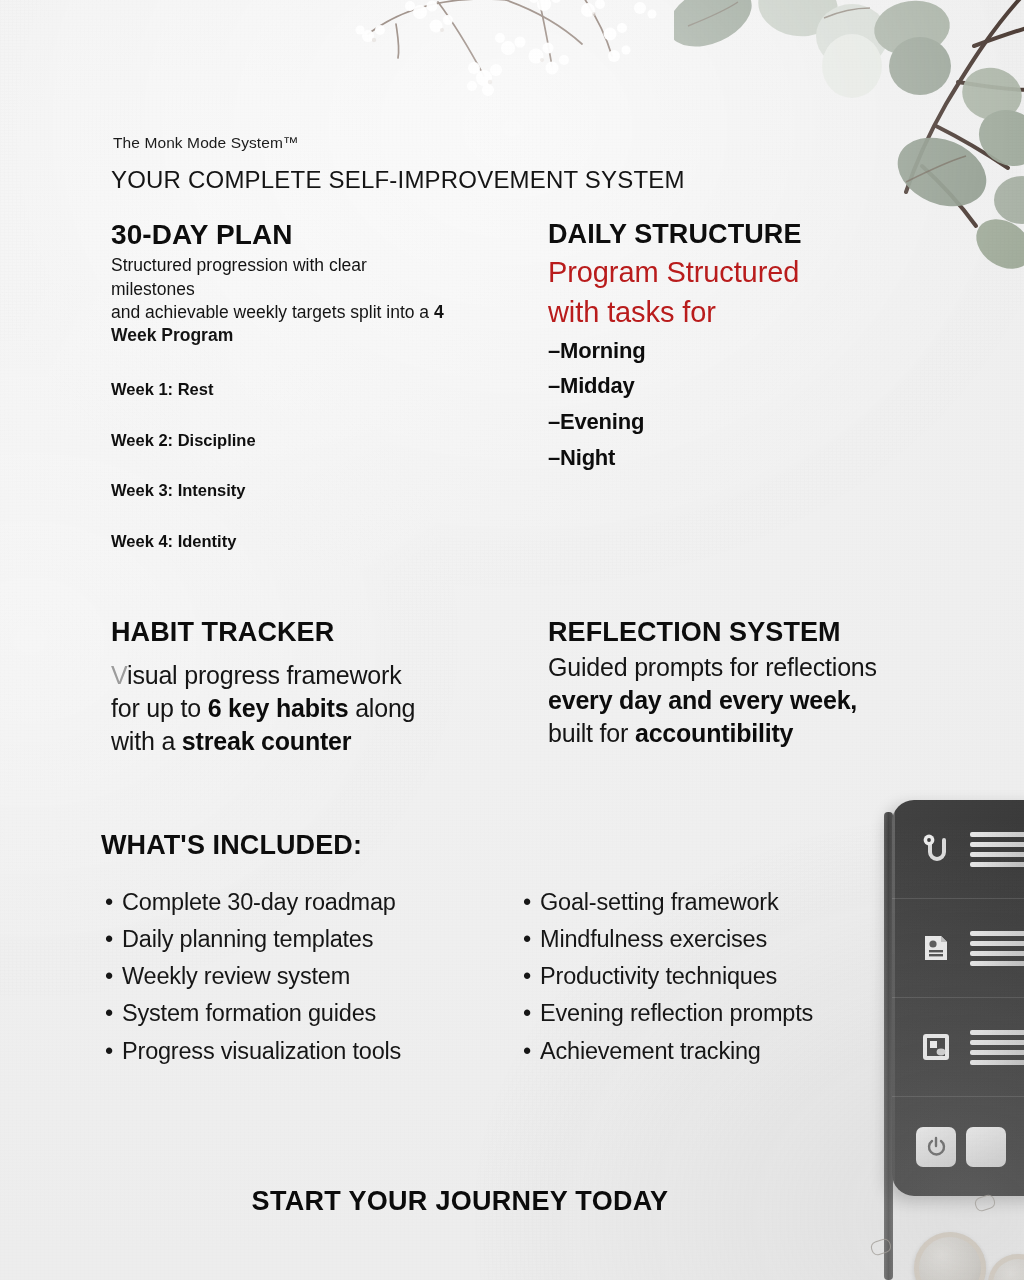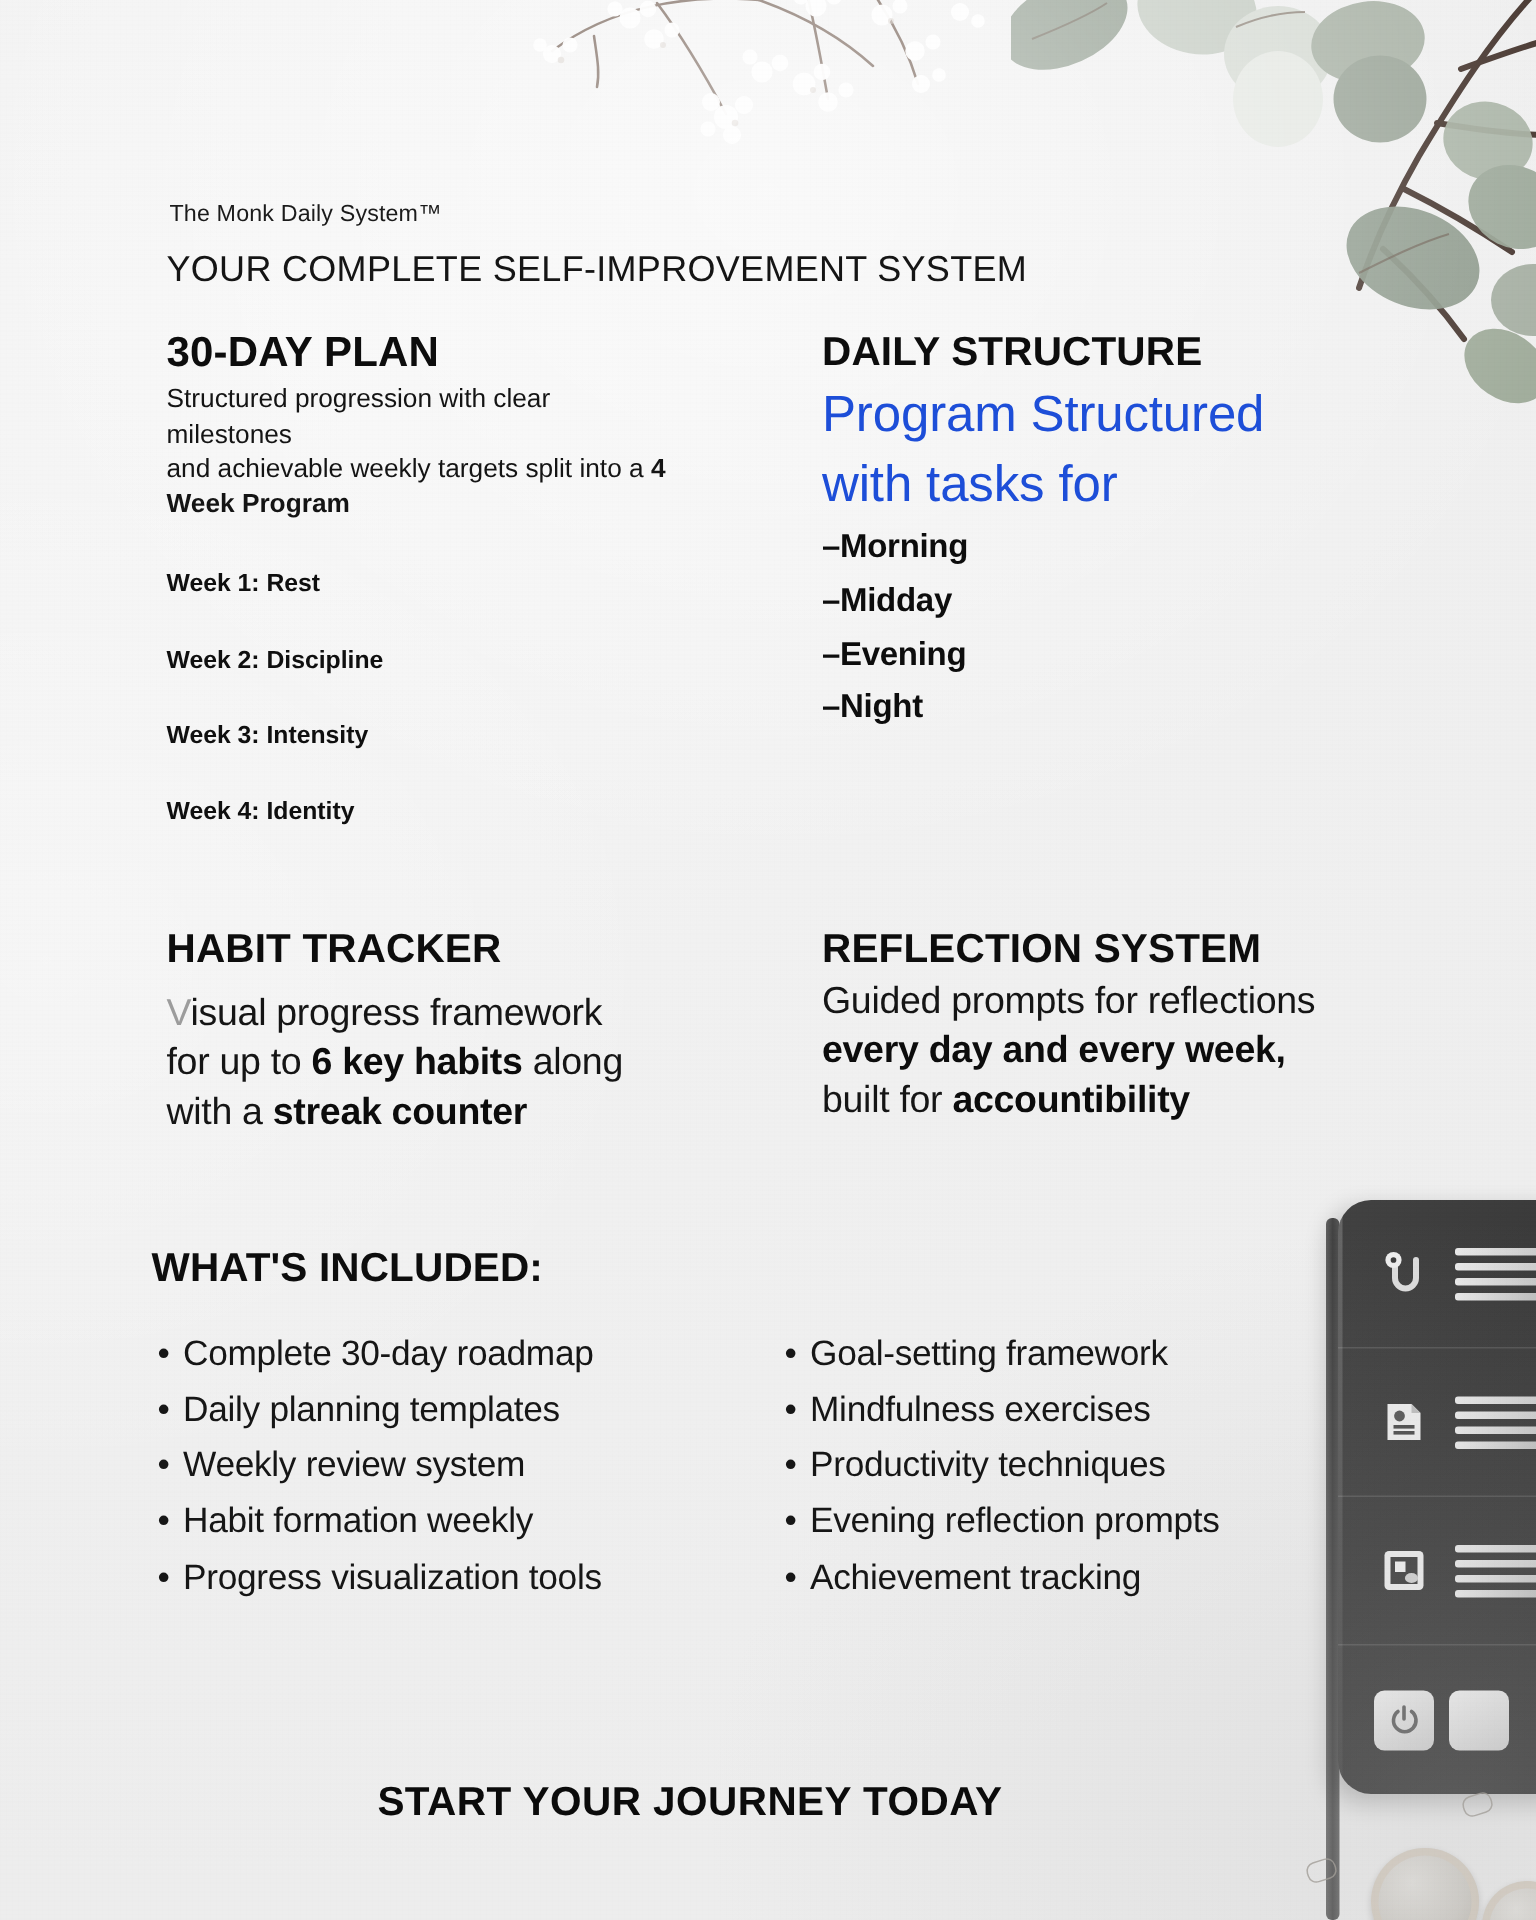--- a/index.html
+++ b/index.html
@@ -176,25 +176,25 @@
   .week-list { margin: 0; padding: 0; list-style: none; }
   .week-list li {
     font-size: 16.5px;
     font-weight: 700;
     line-height: 1;
     margin-top: 34px;
     color: #0f0f0f;
   }
 
   .body-lg {
-    font-size: 34px;
+    font-size: 29px;
     line-height: 1.37;
     margin: 0;
     font-weight: 400;
-    color: #1d4ed8;
+    color: #b91c1c;
     letter-spacing: -.1px;
   }
   .tod-list { margin: 0; padding: 0; list-style: none; }
   .tod-list li {
     font-size: 22px;
     font-weight: 700;
     line-height: 1.62;
     color: #0d0d0d;
     letter-spacing: -.2px;
   }
@@ -402,21 +402,21 @@
   <div class="coin" id="coin1"></div>
   <div class="coin" id="coin2"></div>
   <div class="tiny-clip" id="clip1"></div>
   <div class="tiny-clip" id="clip2"></div>
 
   <div class="bg-vignette"></div>
   <div class="paper-grain"></div>
 
   <div id="content">
 
-    <div class="eyebrow">The Monk Daily System™</div>
+    <div class="eyebrow">The Monk Mode System™</div>
     <div class="kicker">YOUR COMPLETE SELF-IMPROVEMENT SYSTEM</div>
 
     <div class="col-left" style="top:219px;">
       <h2 class="sec-title">30-DAY PLAN</h2>
       <p class="body-sm">
         <span>Structured progression with clear</span><br>
         <span>milestones</span><br>
         <span>and achievable weekly targets split into a </span><b>4</b><br>
         <b>Week Program</b>
       </p>
@@ -459,21 +459,21 @@
         <span>built for </span><b>accountibility</b>
       </p>
     </div>
 
     <div class="included-title">WHAT'S INCLUDED:</div>
 
     <ul class="bullets" id="bullets-left">
       <li>Complete 30-day roadmap</li>
       <li>Daily planning templates</li>
       <li>Weekly review system</li>
-      <li>Habit formation weekly</li>
+      <li>System formation guides</li>
       <li>Progress visualization tools</li>
     </ul>
 
     <ul class="bullets" id="bullets-right">
       <li>Goal-setting framework</li>
       <li>Mindfulness exercises</li>
       <li>Productivity techniques</li>
       <li>Evening reflection prompts</li>
       <li>Achievement tracking</li>
     </ul>

